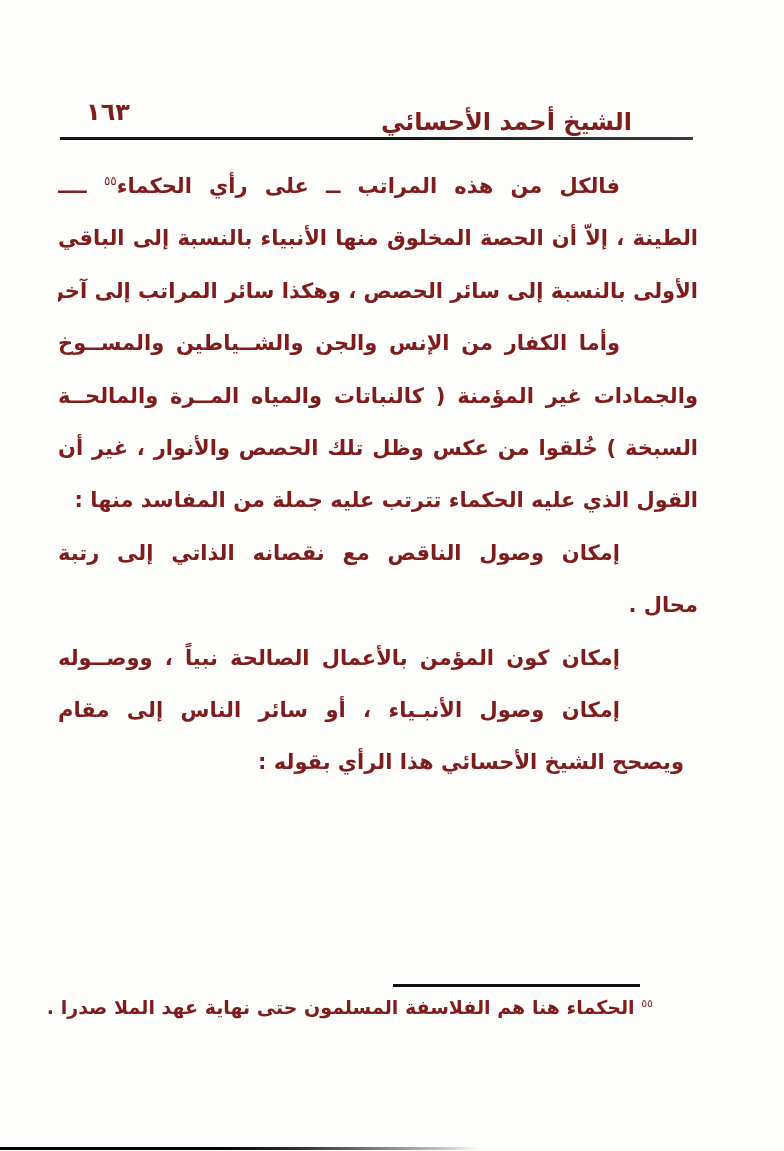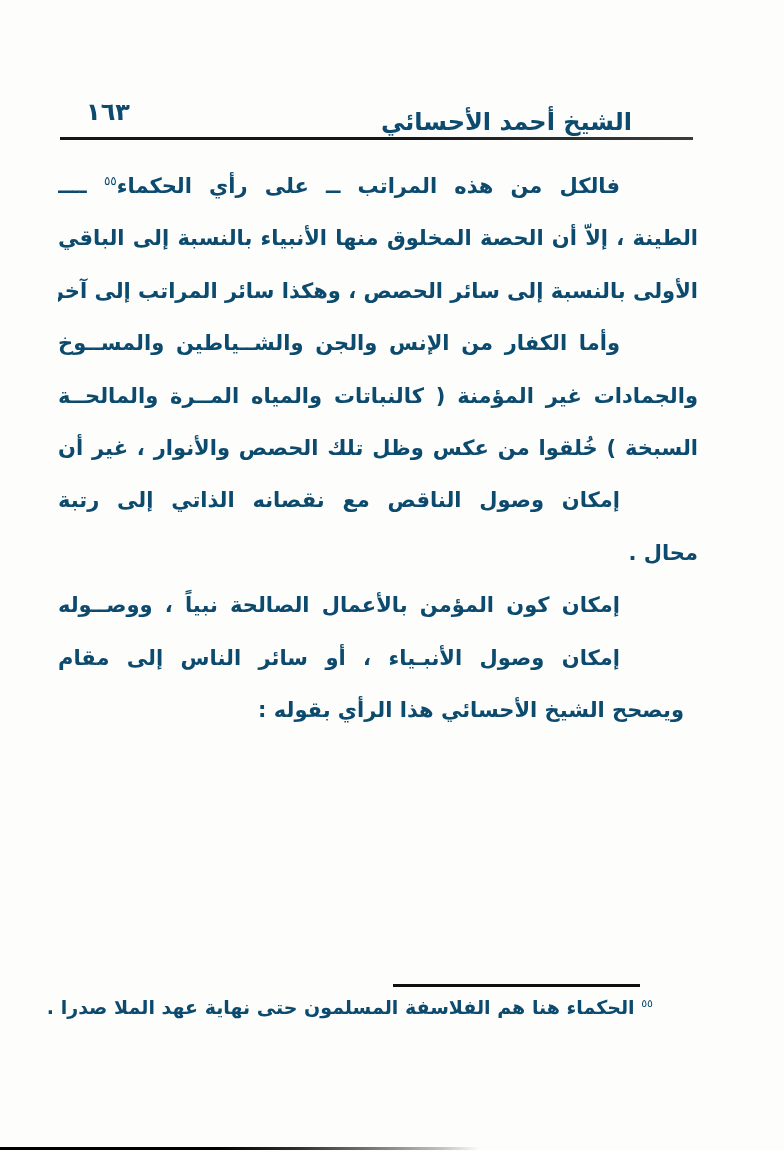--- a/index.html
+++ b/index.html
@@ -3,21 +3,21 @@
 <meta charset="utf-8">
 <style>
   html, body { margin: 0; padding: 0; background: #ffffff; }
   .page {
     position: relative;
     width: 784px;
     height: 1151px;
     background: #fdfdfc;
     overflow: hidden;
     font-family: "DejaVu Sans", sans-serif;
-    color: #0c4a6e;
+    color: #7f1d1d;
   }
   
   .page-number {
     position: absolute;
     top: 98px;
     left: 86px;
     font-size: 24px;
     font-weight: bold;
     letter-spacing: 3px;
     direction: rtl;
@@ -104,20 +104,21 @@
   <div class="page-title">الشيخ أحمد الأحسائي</div>
   <div class="header-rule"></div>
 
   <div class="body-text">
     <div class="line l-just ind-lg"><span>فالكل من هذه المراتب ــ على رأي الحكماء</span><sup class="fn-marker-sup">٥٥</sup><span> ــــ مشــترك في</span></div>
     <div class="line l-just">الطينة ، إلاّ أن الحصة المخلوق منها الأنبياء بالنسبة إلى الباقي كالحصــة</div>
     <div class="line l-right">الأولى بالنسبة إلى سائر الحصص ، وهكذا سائر المراتب إلى آخرها .</div>
     <div class="line l-just ind-lg">وأما الكفار من الإنس والجن والشــياطين والمســوخ والنباتــات</div>
     <div class="line l-just">والجمادات غير المؤمنة ( كالنباتات والمياه المــرة والمالحــة والأراضــي</div>
     <div class="line l-just">السبخة ) خُلقوا من عكس وظل تلك الحصص والأنوار ، غير أن هذا</div>
+    <div class="line l-right">القول الذي عليه الحكماء تترتب عليه جملة من المفاسد منها :</div>
     <div class="line l-just ind-lg">إمكان وصول الناقص مع نقصانه الذاتي إلى رتبة الكامــل ، وهــو</div>
     <div class="line l-right">محال .</div>
     <div class="line l-just ind-lg">إمكان كون المؤمن بالأعمال الصالحة نبياً ، ووصــوله وترقّيــه إلى</div>
     <div class="line l-just ind-lg">إمكان وصول الأنبـياء ، أو سائر الناس إلى مقام المعصومين الأربعــة</div>
     <div class="line l-right ind-sm">ويصحح الشيخ الأحسائي هذا الرأي بقوله :</div>
   </div>
 
   <div class="footnote-separator"></div>
   <div class="footnote-line"><sup class="fn-marker-sup">٥٥</sup><span> الحكماء هنا هم الفلاسفة المسلمون حتى نهاية عهد الملا صدرا .</span></div>
 

